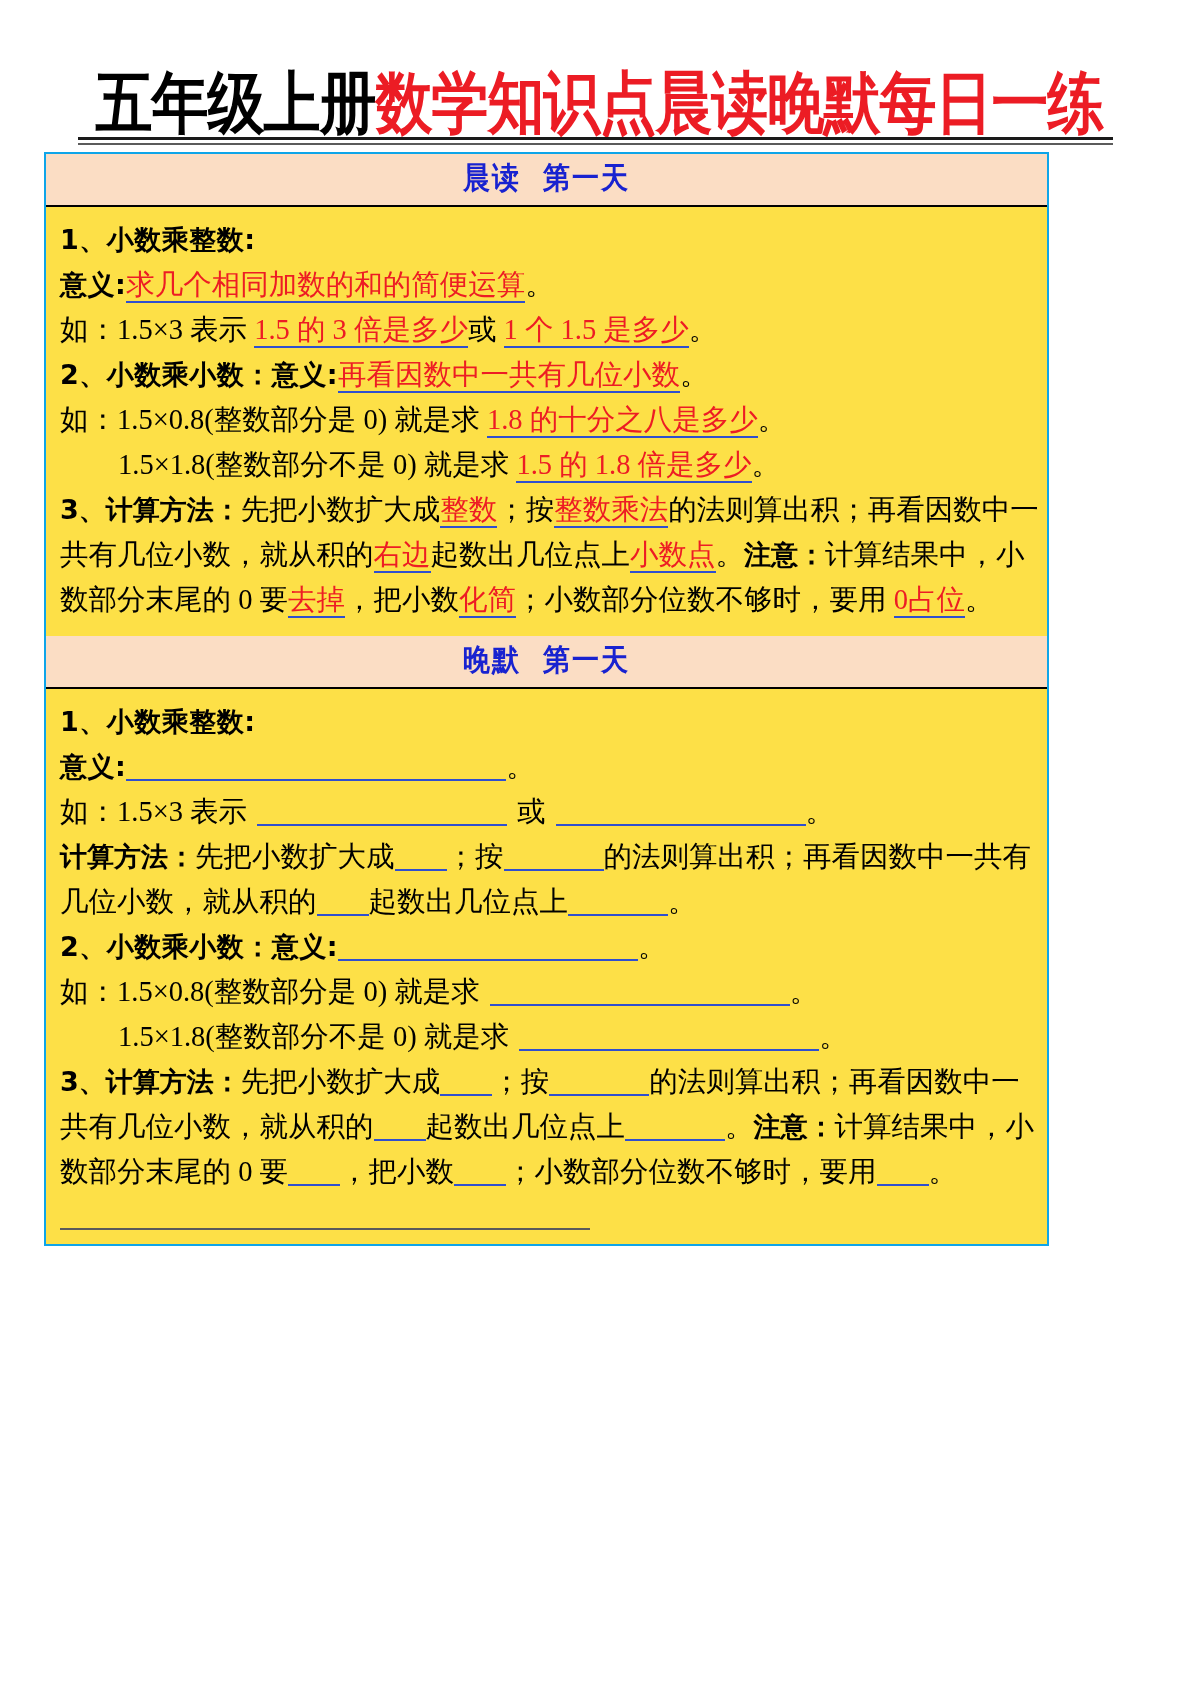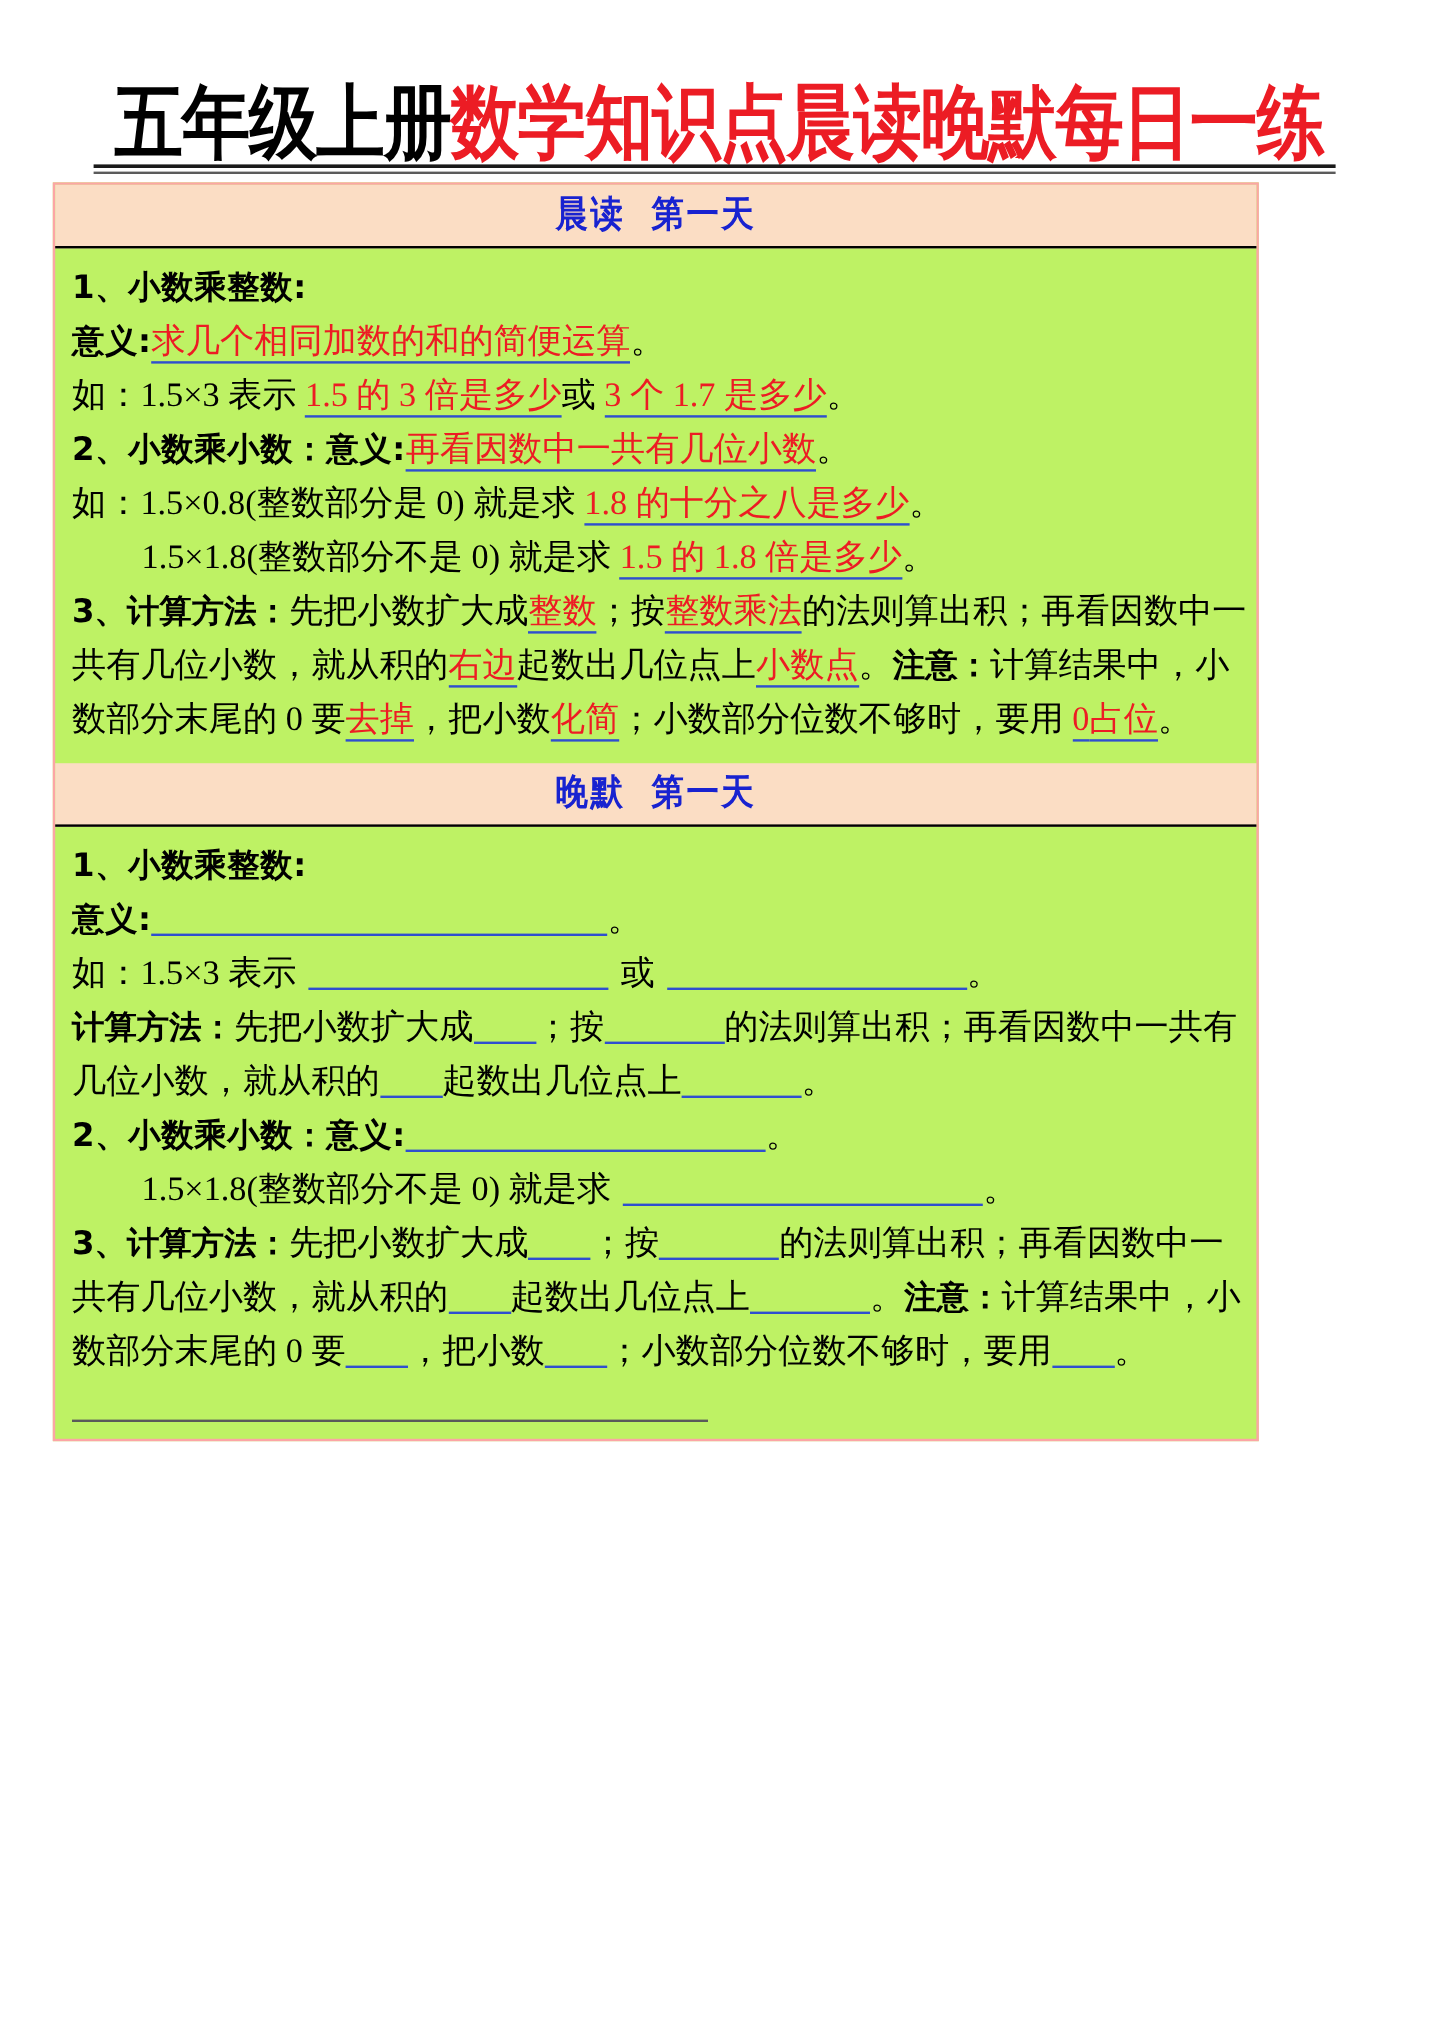--- a/index.html
+++ b/index.html
@@ -32,23 +32,23 @@
   .title .t-red{color:#ec1c24;}
   .title-rules{
     position:absolute;left:78px;top:137px;width:1035px;
   }
   .title-rules .r1{height:3px;background:#1a1a1a;}
   .title-rules .r2{height:2px;background:#5b5b5b;margin-top:3px;}
 
   
   .tbl{
     position:absolute;left:44px;top:152px;width:1005px;
-    border:2px solid #fca5a5;
+    border:2px solid #0ea5e9;
     box-sizing:border-box;
-    background:#bef264;
+    background:#fde047;
   }
   .bar{
     background:#fbddc4;
     border-bottom:2px solid #000;
     text-align:center;
     padding:6px 0 9px 0;
   }
   .bar .bartext{
     font-family:"DejaVu Sans","Liberation Sans",sans-serif;
     font-weight:bold;
@@ -136,21 +136,21 @@
 
       <div class="ln">
         <span class="hd">1、小数乘整数:</span>
       </div>
 
       <div class="ln">
         <span class="hd">意义:</span><span class="red u">求几个相同加数的和的简便运算</span><span>。</span>
       </div>
 
       <div class="ln">
-        <span>如：1.5×3 表示 </span><span class="red u">1.5 的 3 倍是多少</span><span>或 </span><span class="red u">3 个 1.7 是多少</span><span>。</span>
+        <span>如：1.5×3 表示 </span><span class="red u">1.5 的 3 倍是多少</span><span>或 </span><span class="red u">1 个 1.5 是多少</span><span>。</span>
       </div>
 
 
       <div class="ln">
         <span class="hd">2、小数乘小数：</span><span class="hd">意义:</span><span class="red u">再看因数中一共有几位小数</span><span>。</span>
       </div>
 
       <div class="ln">
         <span>如：1.5×0.8(整数部分是 0) 就是求 </span><span class="red u">1.8 的十分之八是多少</span><span>。</span>
       </div>
@@ -184,20 +184,23 @@
       </div>
 
       <div class="ln wrap">
         <span class="bold">计算方法：</span><span>先把小数扩大成</span><span class="blank b-xs"></span><span>；按</span><span class="blank b-s"></span><span>的法则算出积；再看因数中一共有几位小数，就从积的</span><span class="blank b-xs"></span><span>起数出几位点上</span><span class="blank b-s"></span><span>。</span>
       </div>
 
       <div class="ln">
         <span class="hd">2、小数乘小数：</span><span class="hd">意义:</span><span class="blank b-xl"></span><span>。</span>
       </div>
 
+      <div class="ln">
+        <span>如：1.5×0.8(整数部分是 0) 就是求</span><span class="sp"></span><span class="blank b-xl"></span><span>。</span>
+      </div>
 
       <div class="ln indent">
         <span>1.5×1.8(整数部分不是 0) 就是求</span><span class="sp"></span><span class="blank b-xl"></span><span>。</span>
       </div>
 
       <div class="ln wrap">
         <span class="bold">3、计算方法：</span><span>先把小数扩大成</span><span class="blank b-xs"></span><span>；按</span><span class="blank b-s"></span><span>的法则算出积；再看因数中一共有几位小数，就从积的</span><span class="blank b-xs"></span><span>起数出几位点上</span><span class="blank b-s"></span><span>。</span><span class="bold">注意：</span><span>计算结果中，小数部分末尾的 0 要</span><span class="blank b-xs"></span><span>，把小数</span><span class="blank b-xs"></span><span>；小数部分位数不够时，要用</span><span class="blank b-xs"></span><span>。</span>
       </div>
 
       <div class="footrule"></div>

